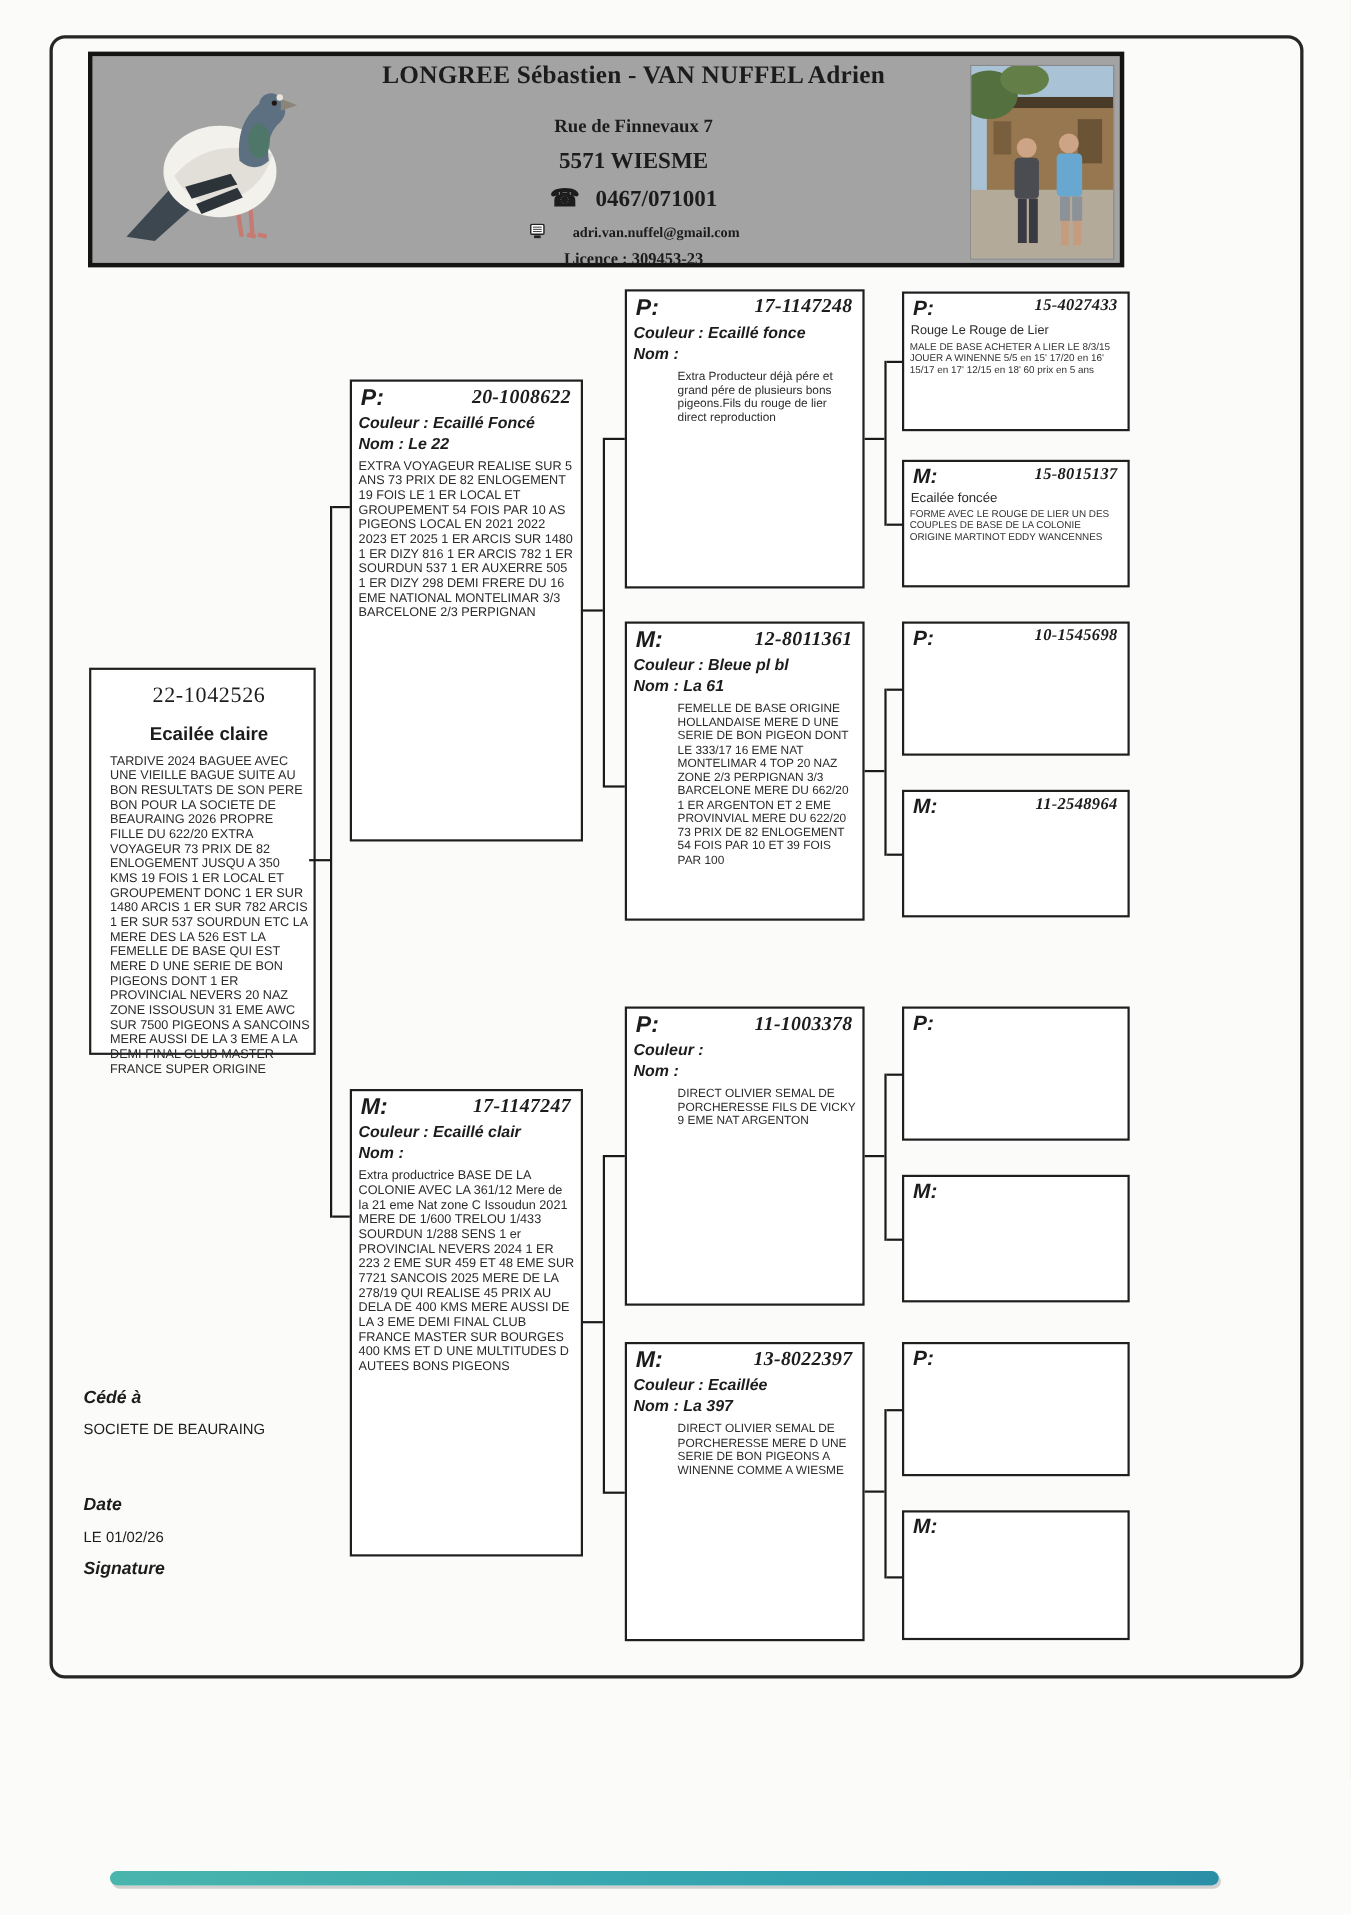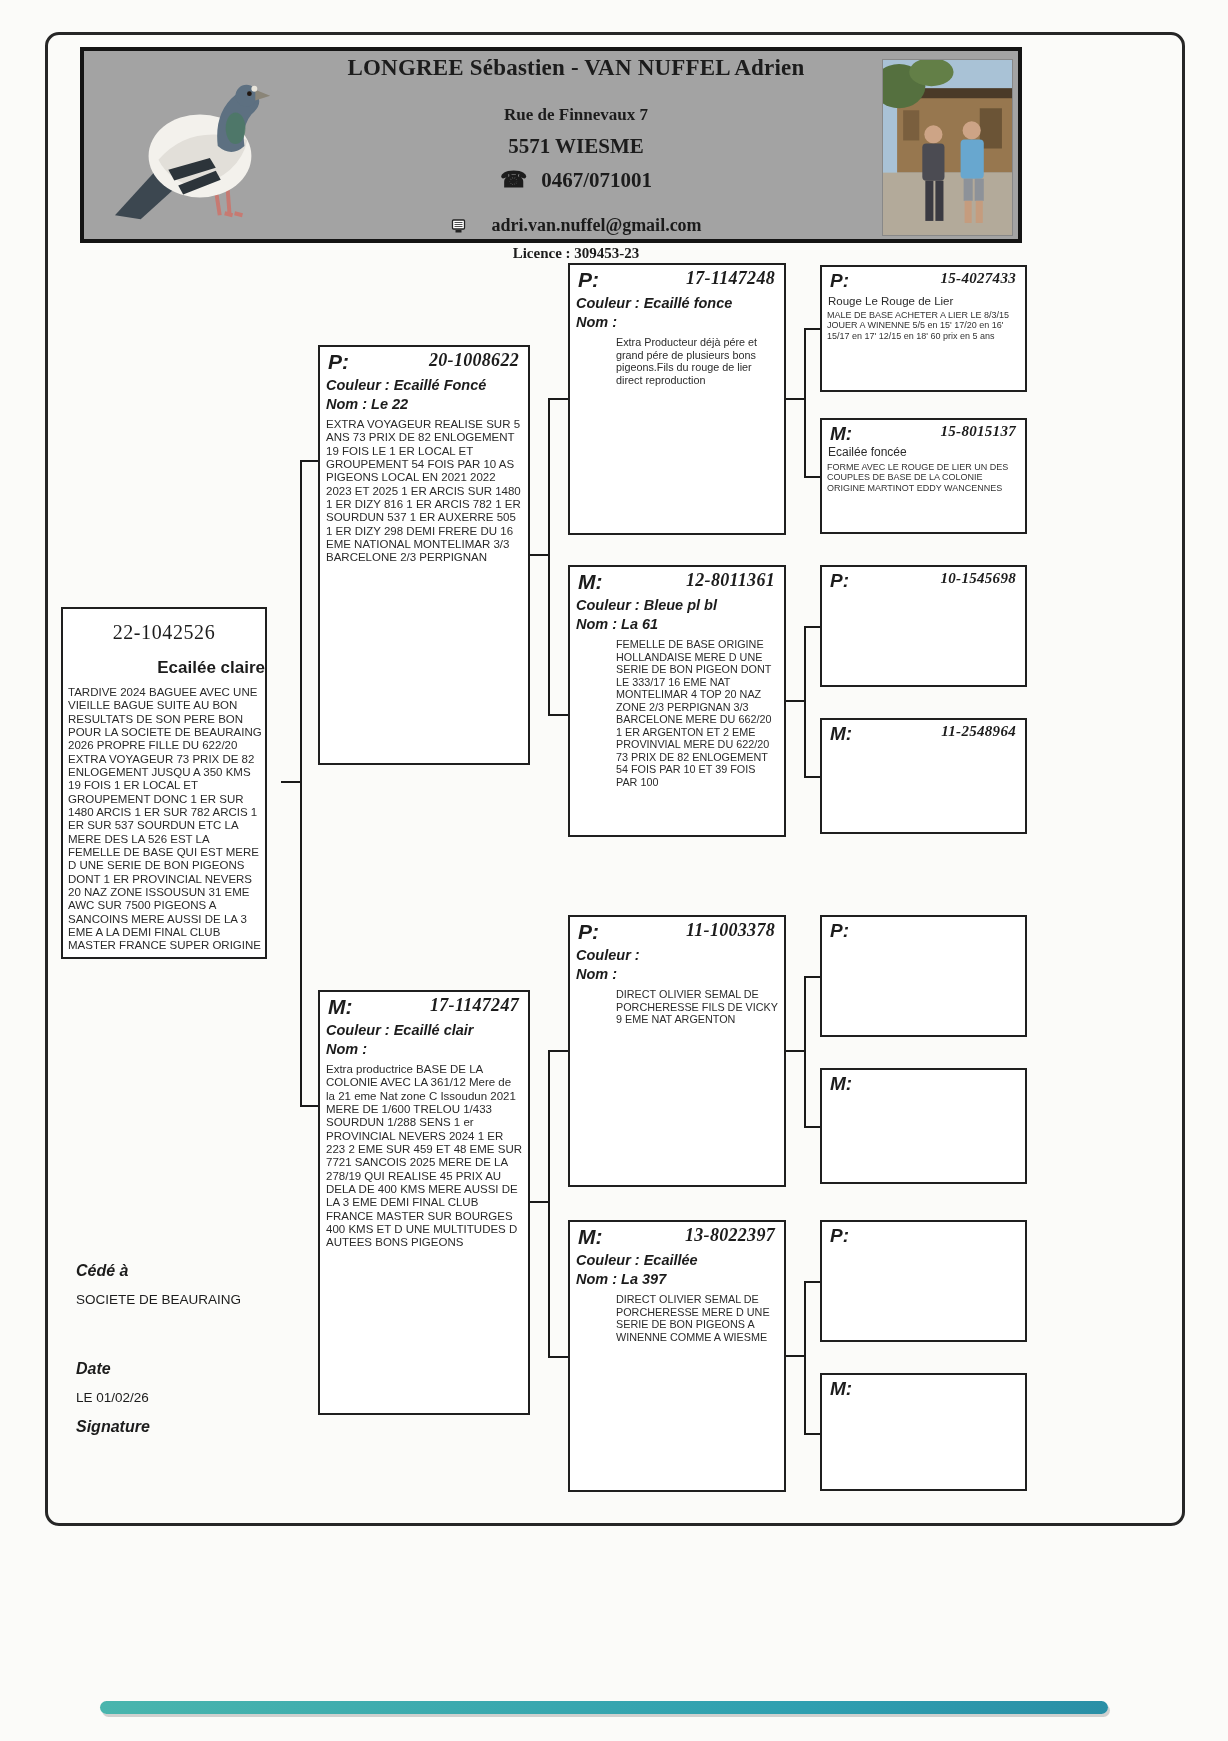--- a/index.html
+++ b/index.html
@@ -19,36 +19,36 @@
   }
   .header-center {
     position:absolute; left:200px; right:150px; top:4px; text-align:center;
     font-family:"Liberation Serif", serif; font-weight:bold;
   }
   .h-name  { font-size:23px; letter-spacing:.2px; }
   .h-addr  { font-size:17px; margin-top:24px; }
   .h-city  { font-size:21px; margin-top:9px; }
   .h-phone { font-size:21px; margin-top:8px; }
   .h-phone .glyph { font-size:22px; margin-right:14px; }
-  .h-email { font-size:18px; margin-top:22px; }
+  .h-email { font-size:13px; margin-top:10px; }
   .h-email svg { vertical-align:-3px; margin-right:24px; }
   .h-lic   { font-size:15px; margin-top:9px; }
   .pigeon-art  { position:absolute; left:14px; top:14px; width:200px; height:168px; }
   .owners-photo{ position:absolute; right:5px; top:8px; width:129px; height:175px; border:1px solid #888; }
   
   .pbox { position:absolute; border:2px solid #1f1f1f; background:#fff; box-sizing:border-box; }
   .bhead { display:flex; justify-content:space-between; align-items:flex-start; padding:3px 9px 0 8px; }
   .brole { font-style:italic; font-weight:bold; font-size:21px; }
   .bring { font-style:italic; font-weight:bold; font-size:18px; font-family:"Liberation Serif", serif; letter-spacing:.3px; }
   .bline { font-style:italic; font-weight:bold; font-size:14.5px; padding:3px 8px 0 6px; }
   .btext { font-size:11.5px; line-height:1.16; padding:6px 5px 0 6px; color:#2b2b2b; }
   .btext.small { font-size:10.8px;margin-left:40px; }
   
   .subject-ring  { text-align:center; font-family:"Liberation Serif", serif; font-size:20px; letter-spacing:.6px; margin-top:12px; }
-  .subject-color { text-align:right; font-weight:bold; font-size:17px; margin-top:14px; }
+  .subject-color { text-align:center; font-weight:bold; font-size:17px; margin-top:14px; }
   .subject-text  { font-size:11.5px; line-height:1.16; padding:8px 3px 0 5px; color:#2b2b2b; }
   
   .g4 .brole { font-size:19px; }
   .g4 .bring { font-size:15px; }
   .g4sub  { font-size:11.5px; padding:3px 6px 0 6px; color:#2b2b2b; }
   .g4text { font-size:9px; line-height:1.15; padding:3px 5px 0 5px; color:#333; }
   
   .cline { position:absolute; background:#1a1a1a; }
   
   .f-label { position:absolute; left:76px; font-style:italic; font-weight:bold; font-size:16px; }
@@ -109,21 +109,21 @@
       <rect x="52" y="120" width="8" height="40" fill="#3a3a42"></rect>
       <circle cx="88" cy="70" r="9" fill="#cda486"></circle>
       <rect x="77" y="79" width="23" height="39" rx="4" fill="#68a7cf"></rect>
       <rect x="80" y="118" width="9" height="22" fill="#8d9299"></rect>
       <rect x="91" y="118" width="9" height="22" fill="#8d9299"></rect>
       <rect x="81" y="140" width="7" height="22" fill="#c59c7e"></rect>
       <rect x="92" y="140" width="7" height="22" fill="#c59c7e"></rect>
     </svg>
   </div>
 
-  <div class="pbox" style="left:61px; top:607px; width:206px; height:352px;">
+  <div class="pbox" style="left:81px; top:607px; width:206px; height:352px;padding-left:12px;">
     <div class="subject-ring">22-1042526</div>
     <div class="subject-color">Ecailée claire</div>
     <div class="subject-text">TARDIVE 2024 BAGUEE AVEC UNE VIEILLE BAGUE SUITE AU BON RESULTATS DE SON PERE BON POUR LA SOCIETE DE BEAURAING 2026  PROPRE FILLE DU 622/20 EXTRA VOYAGEUR 73 PRIX DE 82 ENLOGEMENT JUSQU A 350 KMS 19 FOIS 1 ER LOCAL ET GROUPEMENT DONC 1 ER SUR 1480 ARCIS 1 ER SUR 782 ARCIS 1 ER SUR 537 SOURDUN ETC LA MERE DES LA 526 EST LA FEMELLE DE BASE QUI EST MERE  D UNE SERIE DE BON PIGEONS DONT 1 ER PROVINCIAL NEVERS 20 NAZ ZONE ISSOUSUN 31 EME AWC SUR 7500 PIGEONS A SANCOINS MERE AUSSI DE LA 3 EME A LA DEMI FINAL CLUB MASTER FRANCE SUPER ORIGINE</div>
   </div>
 
   <div class="pbox" style="left:318px; top:345px; width:212px; height:420px;">
     <div class="bhead">
       <span class="brole">P:</span>
       <span class="bring">20-1008622</span>
     </div>

